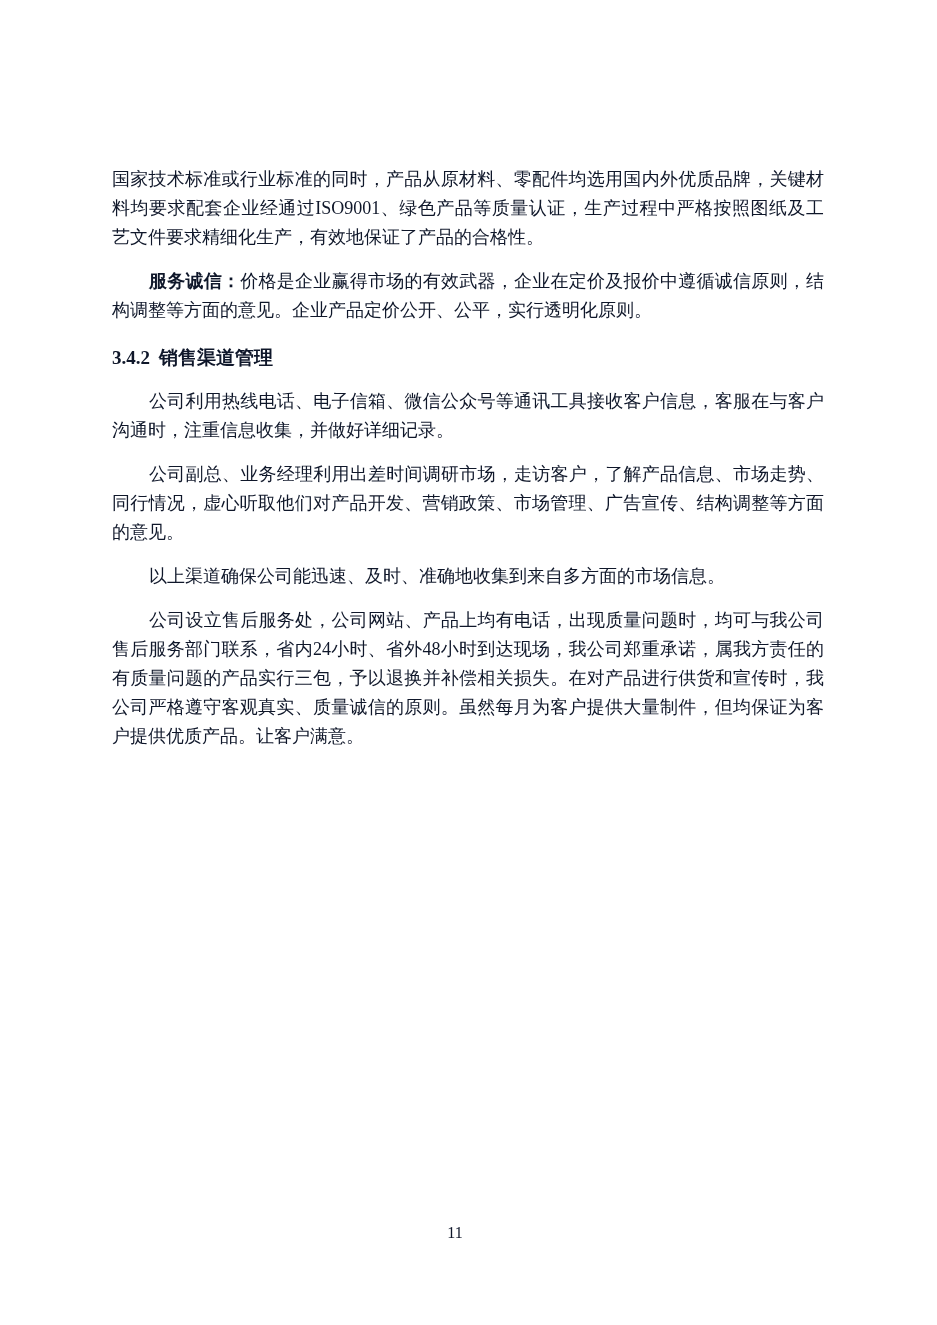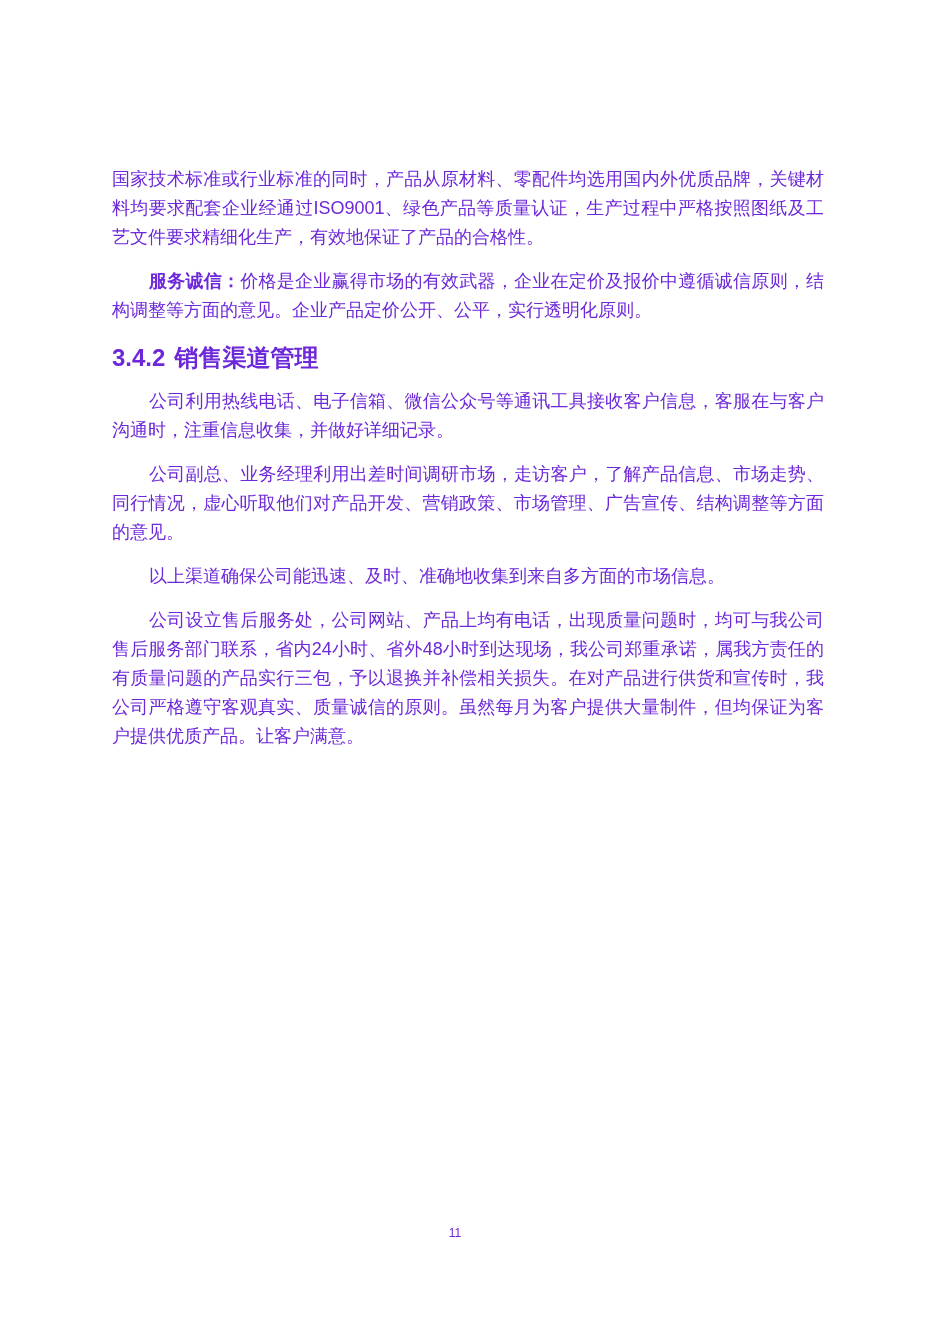--- a/index.html
+++ b/index.html
@@ -1,22 +1,22 @@
 <!DOCTYPE html>
 <html><head>
 <meta charset="utf-8">
 <style>
   html, body { margin: 0; padding: 0; background: #ffffff; }
   .page {
     position: relative;
     width: 937px;
     height: 1325px;
     background: #ffffff;
-    color: #6d28d9;
-    font-family: Liberation Sans, sans-serif;
+    color: #0f172a;
+    font-family: Liberation Serif, serif;
     overflow: hidden;
   }
   .content {
     position: absolute;
     left: 112px;
     top: 165px;
     width: 712px;
   }
   .para {
     margin: 15px 0 0 0;
@@ -28,34 +28,34 @@
   }
   .para.first {
     margin-top: 0;
     text-indent: 0;
   }
   .para .lead {
     font-weight: bold;
   }
   .heading {
     margin: 18px 0 15px 0;
-    font-size: 24px;
+    font-size: 19px;
     line-height: 29px;
     font-weight: bold;
   }
   .heading .htitle {
     margin-left: 9px;
   }
   .page-number {
     position: absolute;
     top: 1224px;
     left: 0;
     width: 910px;
     text-align: center;
-    font-size: 12px;
+    font-size: 16px;
     line-height: 18px;
   }
 </style>
 </head>
 <body>
 
 <div class="page">
   <div class="content">
 
     <p class="para first"><span>国家技术标准或行业标准的同时，产品从原材料、零配件均选用国内外优质品牌，关键材料均要求配套企业经通过ISO9001、绿色产品等质量认证，生产过程中严格按照图纸及工艺文件要求精细化生产，有效地保证了产品的合格性。</span></p>

